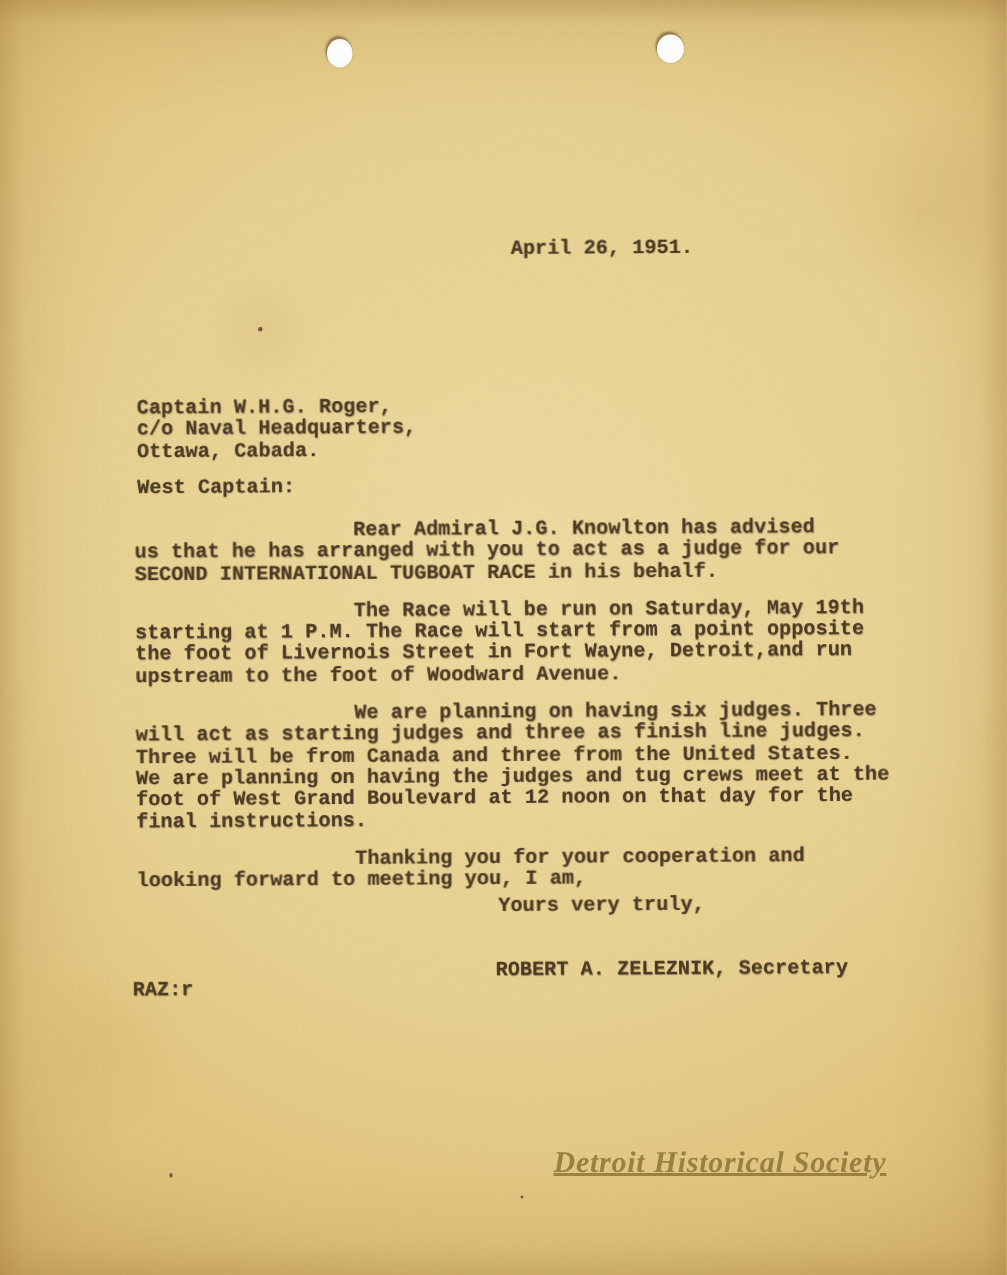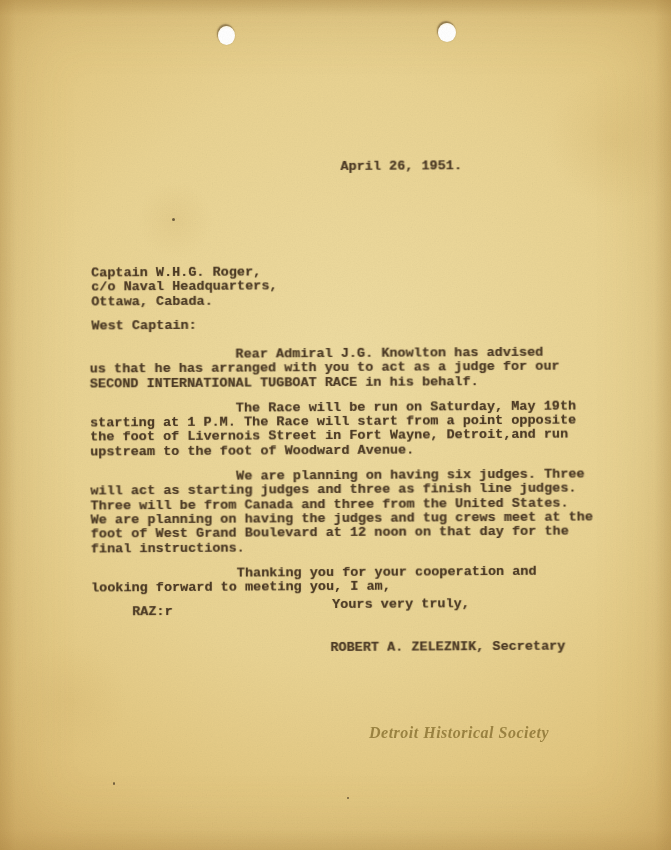--- a/index.html
+++ b/index.html
@@ -36,34 +36,35 @@
     filter: blur(0.25px);
     text-shadow: 0.3px 0.4px 0.7px rgba(76,58,36,0.55);
   }
   .line, .date, .salutation, .closing, .initials, .signature, .watermark { white-space: pre; }
   .date       { position: absolute; left: 342px; top: 160px; }
   .recipient  { position: absolute; left: 92px;  top: 265px; }
   .salutation { position: absolute; left: 92px;  top: 318px; }
   .paragraphs { position: absolute; left: 90px;  top: 347px; }
   .para       { margin: 0 0 11px 0; }
   .closing    { position: absolute; left: 331px; top: 598px; }
-  .initials   { position: absolute; left: 87px;  top: 604px; margin-left: 44px; }
+  .initials   { position: absolute; left: 87px;  top: 653px; }
   .signature  { position: absolute; left: 329px; top: 641px; }
   .watermark {
     position: absolute;
     left: 369px;
-    top: 724px;
+    top: 764px;
     font-family: "Liberation Serif", "DejaVu Serif", serif;
     font-style: italic;
     font-weight: 700;
-    font-size: 16px;
+    font-size: 20px;
     color: #8a7231;
     opacity: 0.8;
     letter-spacing: 0.5px;
     filter: blur(0.3px);
+    text-decoration: underline;
   }
   .hole {
     position: absolute;
     border-radius: 50%;
     background: radial-gradient(circle at 50% 55%, #ffffff 55%, #fbf7e8 80%, #f0e6c8 100%);
     box-shadow: -1px -2px 1.5px rgba(95,75,45,0.60), 0 0 1px rgba(120,95,55,0.50);
   }
   .hole-left  { left: 218px; top: 26px; width: 17px; height: 19px; }
   .hole-right { left: 438px; top: 23px; width: 18px; height: 19px; }
   .speck {

